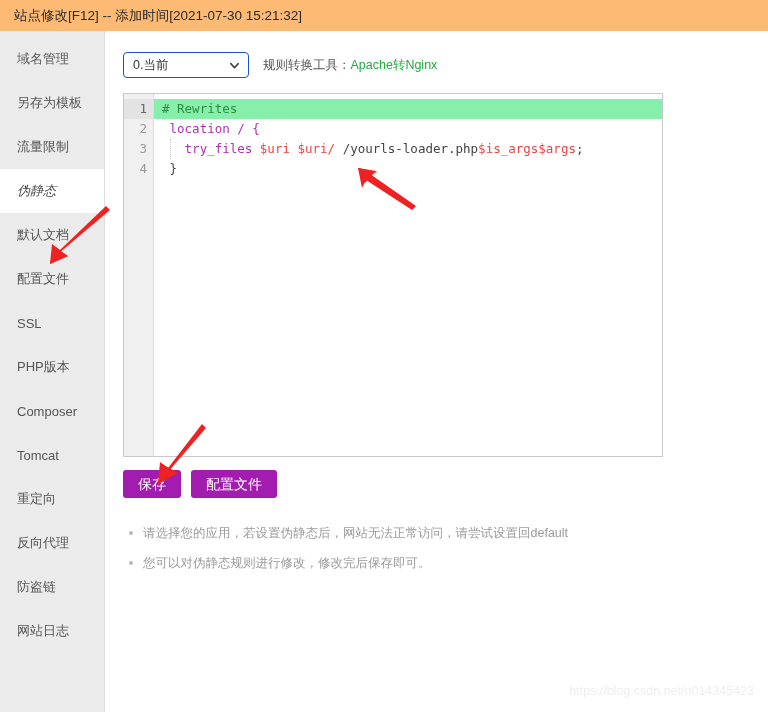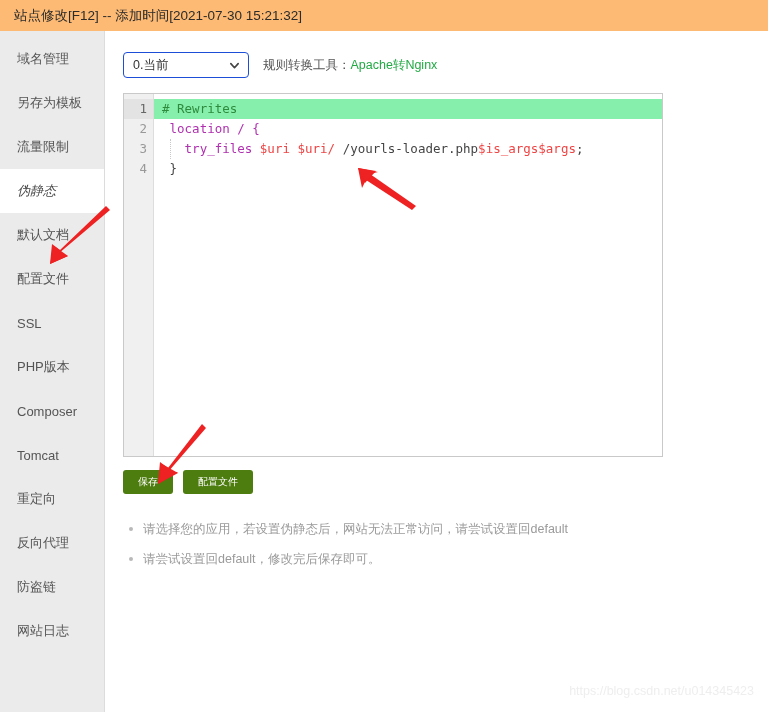--- a/index.html
+++ b/index.html
@@ -172,25 +172,25 @@
     border-left: 1px dotted #c8c8c8;
   }
 
   
   .btn-row {
     margin-top: 13px;
     display: flex;
     gap: 10px;
   }
   .btn {
-    background: #4d7c0f;
+    background: #a21caf;
     color: #ffffff;
     border: none;
     border-radius: 3px;
-    font-size: 10px;
+    font-size: 14px;
     padding: 7px 15px;
     cursor: pointer;
     font-family: "Liberation Sans", "DejaVu Sans", sans-serif;
     line-height: 1;
   }
 
   
   .hints {
     margin-top: 20px;
     list-style: none;
@@ -317,21 +317,21 @@
         </div>
     </div>
 
     <div class="btn-row">
       <button class="btn">保存</button>
       <button class="btn">配置文件</button>
     </div>
 
     <ul class="hints" id="hints">
         <li>请选择您的应用，若设置伪静态后，网站无法正常访问，请尝试设置回default</li>
-        <li>请尝试设置回default，修改完后保存即可。</li>
+        <li>您可以对伪静态规则进行修改，修改完后保存即可。</li>
       </ul>
 
   </div>
 </div>
 
 <svg class="arrow" style="left:24px; top:206px;" width="90" height="70" viewBox="0 0 90 70">
   <path d="M86 4 L34 48 L44 50 L26 58 L28 38 L36 44 L82 0 Z" fill="#ee2222"></path>
   <path d="M26 58 L30 40 L44 50 Z" fill="#ee2222"></path>
 </svg>
 

